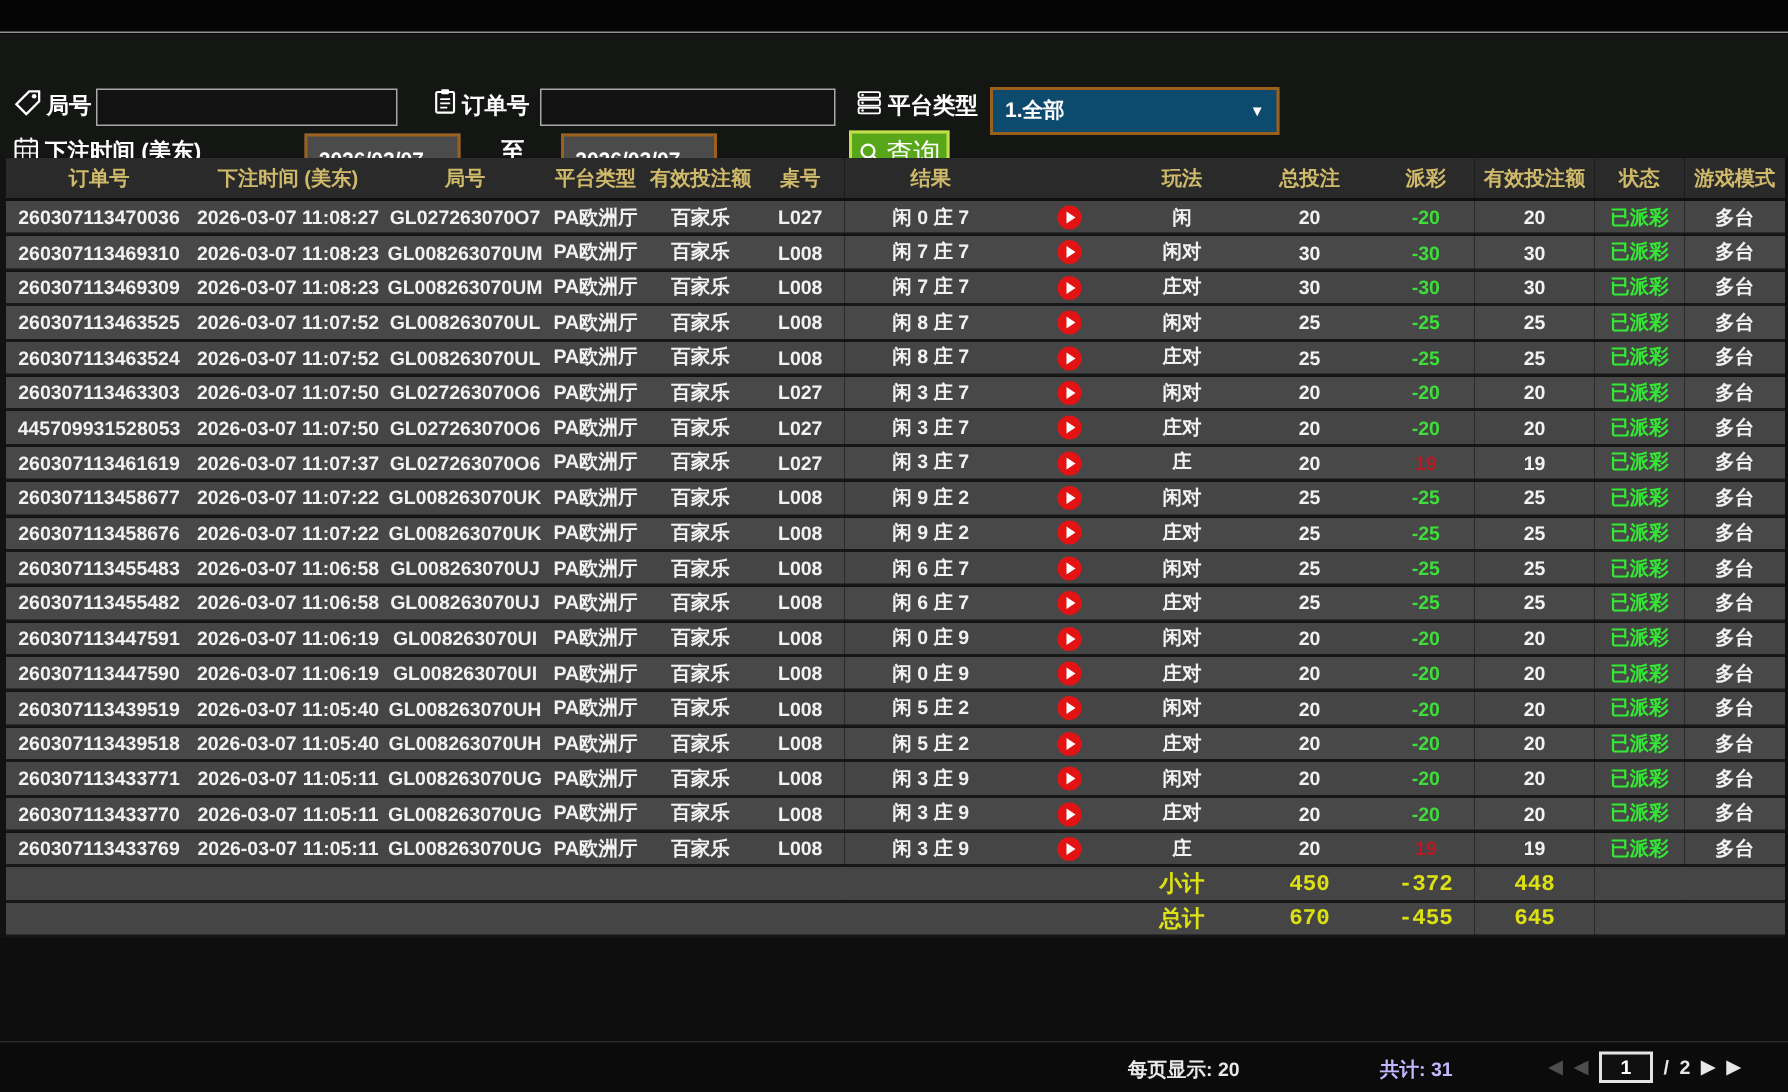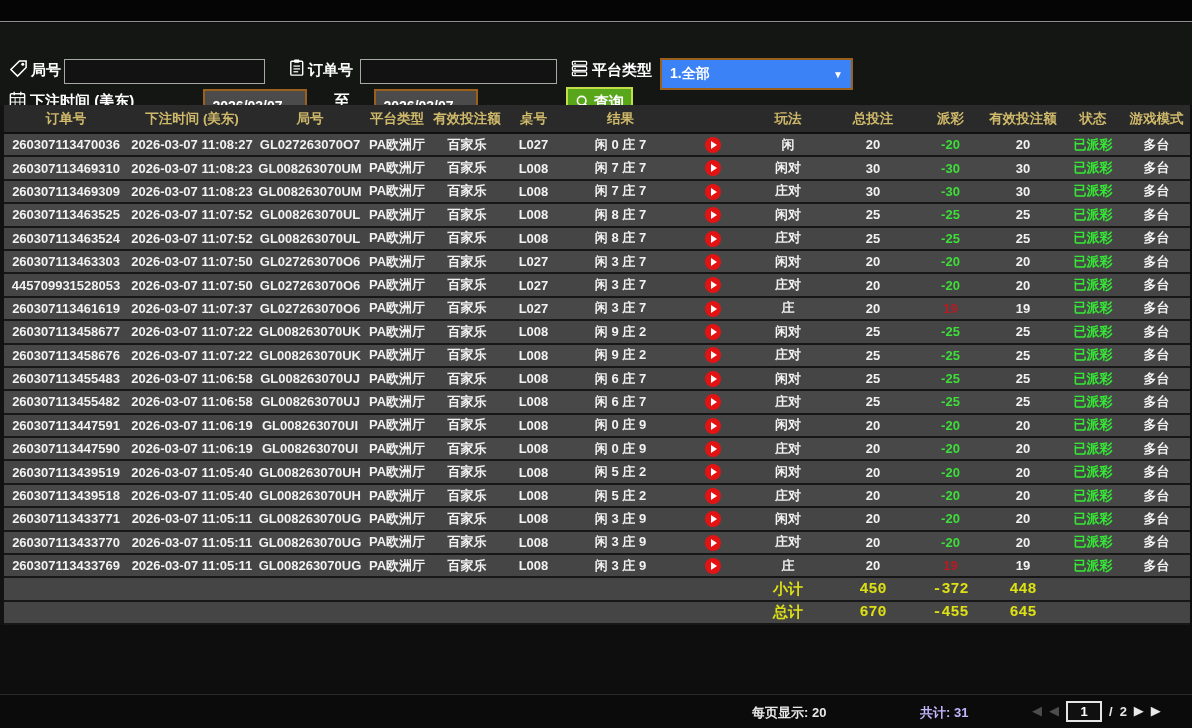--- a/index.html
+++ b/index.html
@@ -18,35 +18,35 @@
   .top-strip{position:absolute;top:0;left:0;width:1192px;height:22px;background:#050505;border-bottom:1px solid #8f8f8f;}
   
   .filter-panel{position:absolute;top:23px;left:0;width:1192px;height:82px;background:#141614;}
   .f-label{position:absolute;font-size:15px;font-weight:bold;color:#fff;white-space:nowrap;}
   .f-icon{position:absolute;width:19px;height:19px;}
   .f-input{
     position:absolute;height:25px;background:#121212;border:1px solid #a8a8a8;
     color:#eee;font-size:13px;padding:0 6px;outline:none;
   }
   .dropdown{
-    position:absolute;height:27px;background:#3b82f6;border:2px solid var(--accent);
+    position:absolute;height:27px;background:#0c4a6e;border:2px solid var(--accent);
     display:flex;align-items:center;padding:14px 8px;font-size:14px;font-weight:bold;color:#fff;cursor:pointer;
   }
   .dropdown .caret{margin-left:auto;font-size:10px;color:#fff;}
   .date-btn{
     position:absolute;height:27px;background:#4b4b4b;border:2px solid var(--accent);
     display:flex;align-items:flex-end;justify-content:center;gap:5px;
     font-size:14px;font-weight:bold;color:#fff;cursor:pointer;
   }
   .date-btn .caret{font-size:10px;}
   .search-btn{
     position:absolute;left:566px;top:64px;width:67px;height:30px;
     background:var(--btn-green);border:2px solid var(--btn-green-border);
     display:flex;align-items:center;justify-content:center;gap:3px;
-    font-size:15px;font-weight:bold;color:#fff;cursor:pointer;text-align:center;
+    font-size:18px;font-weight:normal;color:#fff;cursor:pointer;text-align:center;
   }
   
   .content{position:absolute;top:105px;left:0;width:1192px;}
   table{border-collapse:collapse;table-layout:fixed;width:1188px;border-left:4px solid #121212;}
   thead th{
     height:28px;background:#2a2a2a;color:var(--gold);
     font-size:13.5px;font-weight:bold;text-align:center;
     border-bottom:2px solid #101010;padding:0 2px;white-space:nowrap;overflow:hidden;
   }
   tbody td{

